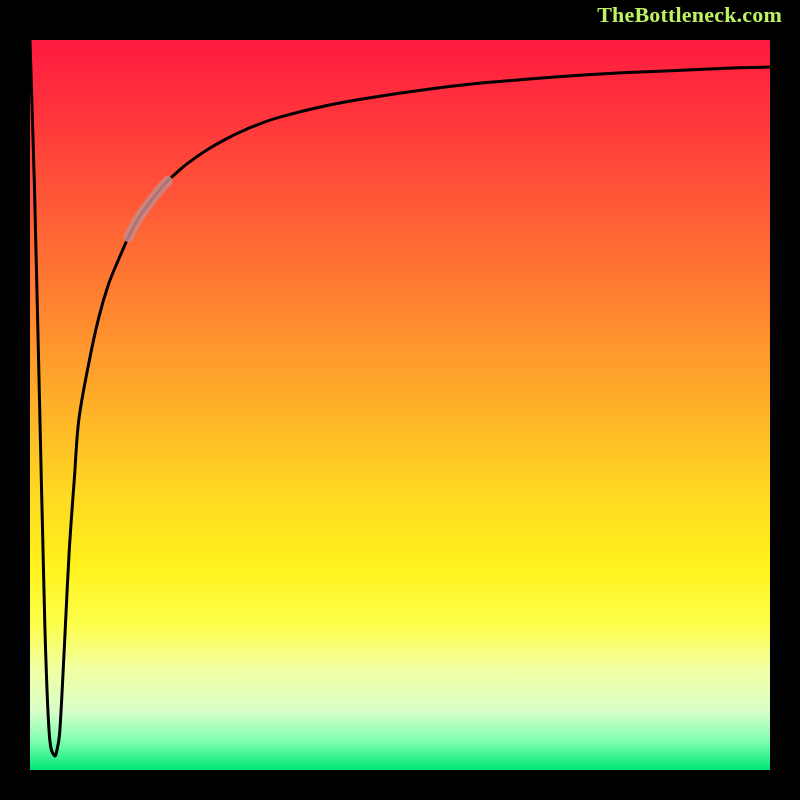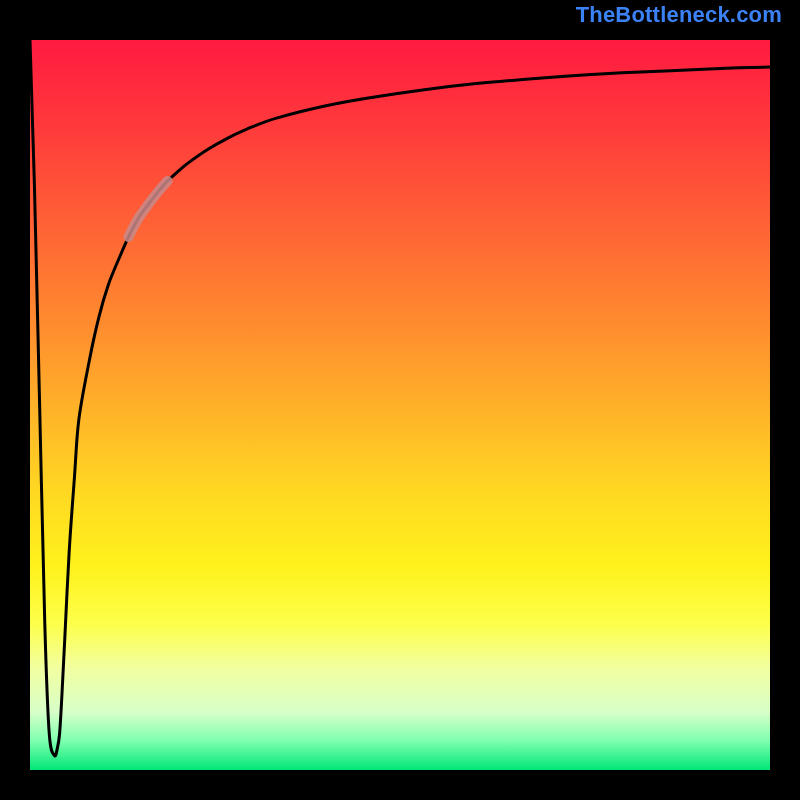--- a/index.html
+++ b/index.html
@@ -38,25 +38,26 @@
       #f2ffa0 86%,
       #d8ffc8 92%,
       #7fffb0 96%,
       #00e676 100%
     );
   }
   .watermark {
     position: absolute;
     top: 2px;
     right: 18px;
-    color: #3b82f6;
+    color: #bef264;
     font-size: 22px;
     font-weight: 600;
     letter-spacing: 0.2px;
     user-select: none;
+    font-family: Liberation Serif, serif;
   }
   svg.curve {
     position: absolute;
     left: 0;
     top: 0;
     width: 740px;
     height: 730px;
     overflow: visible;
   }
 </style>

